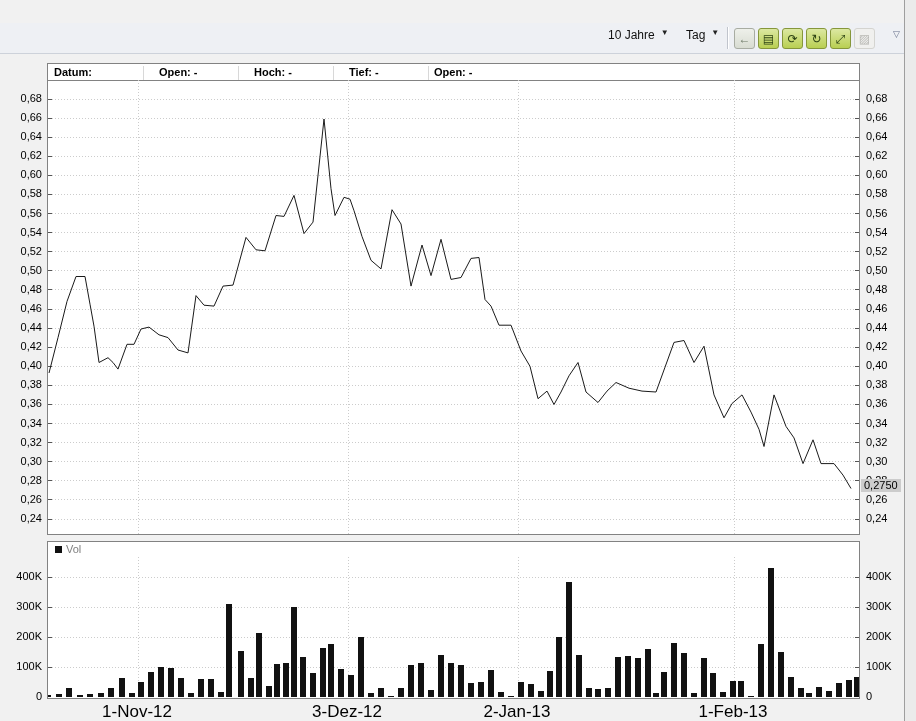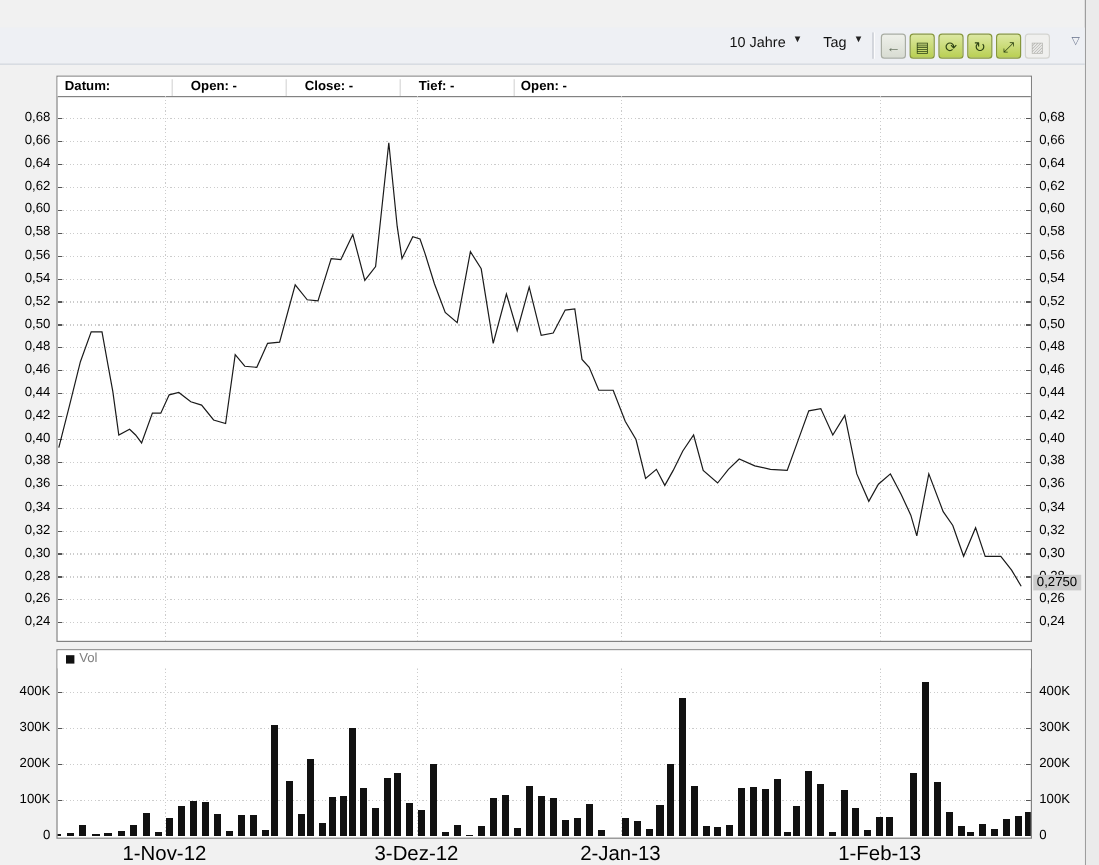--- a/index.html
+++ b/index.html
@@ -83,21 +83,21 @@
         <span>▨</span>
       </div>
     <span class="viewmenu">▽</span>
   </div>
 
   <div class="content">
     <div class="pane price-pane">
       <div class="ohlc">
         <span style="left:6px;">Datum:</span>
         <span style="left:111px;">Open: -</span>
-        <span style="left:206px;">Close: -</span>
+        <span style="left:206px;">Hoch: -</span>
         <span style="left:301px;">Tief: -</span>
         <span style="left:386px;">Open: -</span>
         <span class="colsep" style="left:95px;"></span>
         <span class="colsep" style="left:190px;"></span>
         <span class="colsep" style="left:285px;"></span>
         <span class="colsep" style="left:380px;"></span>
       </div>
       <svg id="price-svg" style="top:16px;" width="811" height="454">
           <line stroke="#cccccc" stroke-dasharray="1 2" shape-rendering="crispEdges" x1="4" x2="807" y1="19" y2="19"></line>
           <line x1="0" x2="4" y1="19" y2="19" stroke="#555" shape-rendering="crispEdges"></line>

